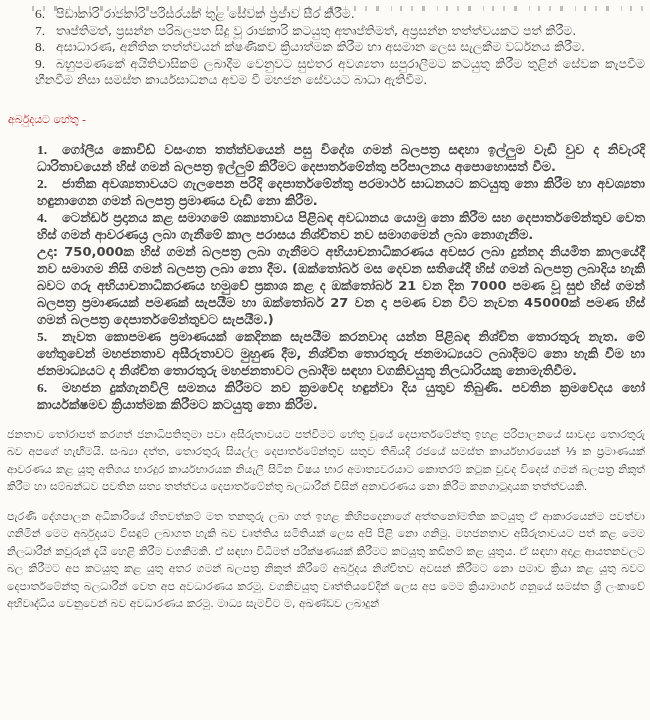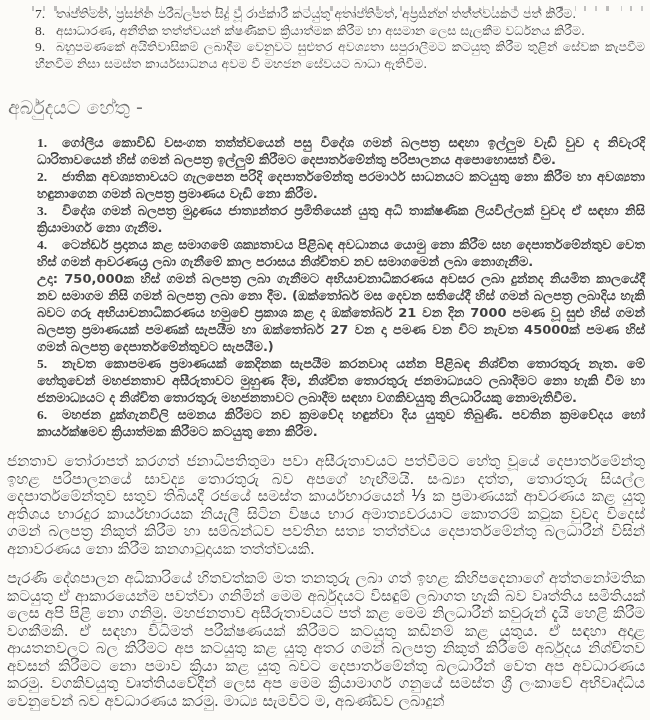--- a/index.html
+++ b/index.html
@@ -42,50 +42,50 @@
     display: inline-block;
     font-family: "Liberation Serif", serif;
     font-size: 13.5px;
     color: #3d3d3d;
   }
   .toplist .num { width: 21px; }
   .causes .num { width: 25px; }
   .example { text-align: justify; }
   .heading {
     margin: 24px 0 0 8px;
-    font-size: 19px;
-    color: #737373;
+    font-size: 11px;
+    color: #b91c1c;
   }
   .para {
     margin: 13px 5px 0 7px;
     text-align: justify;
-    font-size: 15px;
+    font-size: 11px;
     line-height: 17.5px;
   }
   .para + .para { margin-top: 12px; }
 </style>
 </head>
 <body>
 
 <div class="page">
 
   <div class="clip-top"></div>
 
   <div class="list toplist">
+    <div class="li"><span class="num">6.</span><span>පිඩාකාරි රාජකාරි පරිසරයක් තුළ සේවක ප්‍රජාව සිර කිරීම.</span></div>
     <div class="li"><span class="num">7.</span><span>තෘප්තිමත්, ප්‍රසන්න පරිබලපත සිදු වූ රාජකාරි කටයුතු අතෘප්තිමත්, අප්‍රසන්න තත්ත්වයකට පත් කිරීම.</span></div>
     <div class="li"><span class="num">8.</span><span>අසාධාරණ, අනීතික තත්ත්වයන් ක්ෂණිකව ක්‍රියාත්මක කිරීම හා අසමාන ලෙස සැලකීම වර්ධනය කිරීම.</span></div>
     <div class="li"><span class="num">9.</span><span>බහුපමණකේ අයිතිවාසිකම් ලබාදීම වෙනුවට සුළුතර අවශ්‍යතා සපුරාලීමට කටයුතු කිරීම තුළින් සේවක කැපවීම හීනවීම නිසා සමස්ත කාර්යසාධනය අවම වී මහජන සේවයට බාධා ඇතිවීම.</span></div>
   </div>
 
   <div class="heading">අර්බුදයට හේතු -</div>
 
   <div class="list causes">
     <div class="li"><span class="num">1.</span><span>ගෝලීය කොවිඩ් වසංගත තත්ත්වයෙන් පසු විදේශ ගමන් බලපත්‍ර සඳහා ඉල්ලුම වැඩි වුව ද නිවැරදි ධාරිතාවයෙන් හිස් ගමන් බලපත්‍ර ඉල්ලුම් කිරීමට දෙපාර්තමේන්තු පරිපාලනය අපොහොසත් වීම.</span></div>
     <div class="li"><span class="num">2.</span><span>ජාතික අවශ්‍යතාවයට ගැලපෙන පරිදි දෙපාර්තමේන්තු පරමාර්ථ සාධනයට කටයුතු නො කිරීම හා අවශ්‍යතා හඳුනාගෙන ගමන් බලපත්‍ර ප්‍රමාණය වැඩි නො කිරීම.</span></div>
-    <div class="li"><span class="num">3.</span><span>විදේශ ගමන් බලපත්‍ර මුද්‍රණය ජාත්‍යන්තර ප්‍රමිතියෙන් යුතු අධි තාක්ෂණික ලියවිල්ලක් වුවද ඒ සඳහා නිසි ක්‍රියාමාර්ග නො ගැනීම.</span></div>
     <div class="li">
       <span class="num">4.</span><span>ටෙන්ඩර් ප්‍රදානය කළ සමාගමේ ශක්‍යතාවය පිළිබඳ අවධානය යොමු නො කිරීම සහ දෙපාර්තමේන්තුව වෙත හිස් ගමන් ආවරණය්‍ර ලබා ගැනීමේ කාල පරාසය නිශ්චිතව නව සමාගමෙන් ලබා නොගැනීම.</span>
       <div class="example">උදා: 750,000ක හිස් ගමන් බලපත්‍ර ලබා ගැනීමට අභියාචනාධිකරණය අවසර ලබා දුන්නද නියමිත කාලයේදී නව සමාගම නිසි ගමන් බලපත්‍ර ලබා නො දීම. (ඔක්තෝබර් මස දෙවන සතියේදී හිස් ගමන් බලපත්‍ර ලබාදිය හැකි බවට ගරු අභියාචනාධිකරණය හමුවේ ප්‍රකාශ කළ ද ඔක්තෝබර් 21 වන දින 7000 පමණ වූ සුළු හිස් ගමන් බලපත්‍ර ප්‍රමාණයක් පමණක් සැපයීම හා ඔක්තෝබර් 27 වන දා පමණ වන විට නැවත 45000ක් පමණ හිස් ගමන් බලපත්‍ර දෙපාර්තමේන්තුවට සැපයීම.)</div>
     </div>
     <div class="li"><span class="num">5.</span><span>නැවත කොපමණ ප්‍රමාණයක් කෙදිනක සැපයීම කරනවාද යන්න පිළිබඳ නිශ්චිත තොරතුරු නැත. මේ හේතුවෙන් මහජනතාව අසීරුතාවට මුහුණ දීම, නිශ්චිත තොරතුරු ජනමාධ්‍යයට ලබාදීමට නො හැකි වීම හා ජනමාධ්‍යයට ද නිශ්චිත තොරතුරු මහජනතාවට ලබාදීම සඳහා වගකිවයුතු නිලධාරියකු නොමැතිවීම.</span></div>
     <div class="li"><span class="num">6.</span><span>මහජන දුක්ගැනවිලි සමනය කිරීමට නව ක්‍රමවේද හඳුන්වා දිය යුතුව තිබුණි. පවතින ක්‍රමවේදය හෝ කාර්යක්ෂමව ක්‍රියාත්මක කිරීමට කටයුතු නො කිරීම.</span></div>
   </div>
 
   <p class="para">ජනතාව තෝරාපත් කරගත් ජනාධිපතිතුමා පවා අසීරුතාවයට පත්වීමට හේතු වූයේ දෙපාර්තමේන්තු ඉහළ පරිපාලනයේ සාවද්‍ය තොරතුරු බව අපගේ හැඟීමයි. සංඛ්‍යා දත්ත, තොරතුරු සියල්ල දෙපාර්තමේන්තුව සතුව තිබියදී රජයේ සමස්ත කාර්යභාරයෙන් ⅓ ක ප්‍රමාණයක් ආවරණය කළ යුතු අතිශය භාරදුර කාර්යභාරයක නියැලී සිටින විෂය භාර අමාත්‍යවරයාට කොතරම් කටුක වුවද විදෙස් ගමන් බලපත්‍ර නිකුත් කිරීම හා සම්බන්ධව පවතින සත්‍ය තත්ත්වය දෙපාර්තමේන්තු බලධාරීන් විසින් අනාවරණය නො කිරීම කනගාටුදායක තත්ත්වයකි.</p>
   <p class="para">පැරණි දේශපාලන අධිකාරියේ හිතවත්කම් මත තනතුරු ලබා ගත් ඉහළ කිහිපදෙනාගේ අත්තනෝමතික කටයුතු ඒ ආකාරයෙන්ම පවත්වා ගනිමින් මෙම අර්බුදයට විසඳුම් ලබාගත හැකි බව වෘත්තිය සමිතියක් ලෙස අපි පිළි නො ගනිමු. මහජනතාව අසීරුතාවයට පත් කළ මෙම නිලධාරීන් කවුරුන් දැයි හෙළි කිරීම වගකීමකි. ඒ සඳහා විධිමත් පරීක්ෂණයක් කිරීමට කටයුතු කඩිනම් කළ යුතුය. ඒ සඳහා අදාළ ආයතනවලට බල කිරීමට අප කටයුතු කළ යුතු අතර ගමන් බලපත්‍ර නිකුත් කිරීමේ අර්බුදය නිශ්චිතව අවසන් කිරීමට නො පමාව ක්‍රියා කළ යුතු බවට දෙපාර්තමේන්තු බලධාරීන් වෙත අප අවධාරණය කරමු. වගකිවයුතු වෘත්තියවේදීන් ලෙස අප මෙම ක්‍රියාමාර්ග ගනුයේ සමස්ත ශ්‍රී ලංකාවේ අභිවෘද්ධිය වෙනුවෙන් බව අවධාරණය කරමු. මාධ්‍ය සැමවිට ම, අඛණ්ඩව ලබාදුන්</p>

